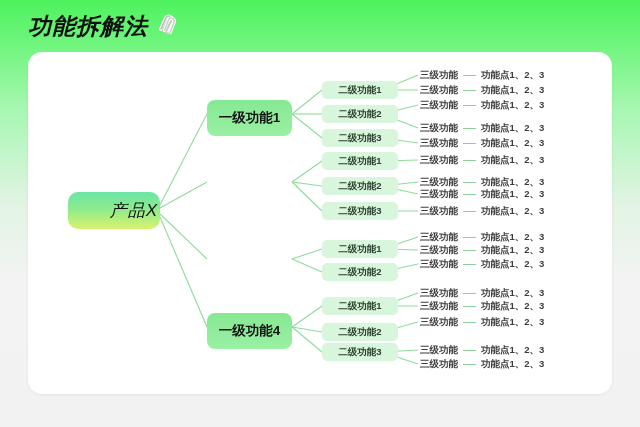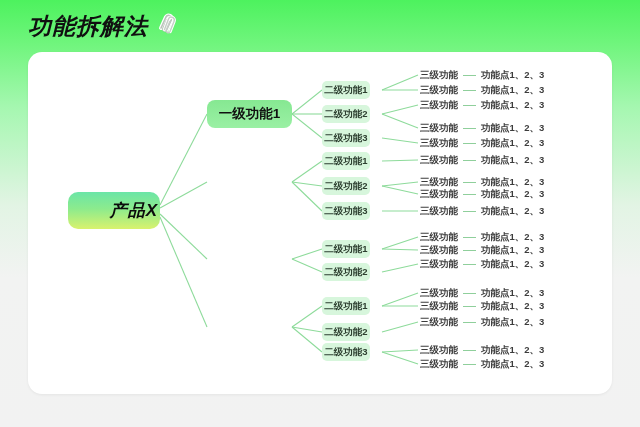--- a/index.html
+++ b/index.html
@@ -4,41 +4,41 @@
 <style>
   html,body{margin:0;padding:0;}
   body{
     width:640px;height:427px;position:relative;overflow:hidden;
     font-family:"Liberation Sans","DejaVu Sans",sans-serif;
     background:linear-gradient(180deg,#4df25e 0%,#6ff57c 10%,#a5f7b0 25%,#e2f4e4 48%,#f2f3f2 65%,#f2f2f2 100%);
   }
   .page-title{
     position:absolute;left:28px;top:11px;
     font-size:23px;font-weight:900;font-style:italic;color:#101010;
-    letter-spacing:1px;display:flex;align-items:flex-start;gap:6px;
+    letter-spacing:1px;display:flex;align-items:flex-end;gap:6px;
   }
   .clip-icon{display:inline-block;transform:translateY(1px);}
   .card{
     position:absolute;left:28px;top:52px;width:584px;height:342px;
     background:#ffffff;border-radius:14px;box-shadow:0 1px 3px rgba(0,0,0,0.06);
   }
   .card svg.wires{position:absolute;left:0;top:0;}
   .node{position:absolute;display:flex;align-items:center;justify-content:center;box-sizing:border-box;}
   .root-node{
     left:40px;top:140px;width:92px;height:37px;border-radius:10px;
     background:linear-gradient(180deg,#6be5a7 0%,#8ceb8d 45%,#d9f26e 100%);
-    font-size:17px;font-weight:700;font-style:italic;color:#0c0c0c;letter-spacing:1px;padding-left:40px;
+    font-size:17px;font-weight:400;font-style:italic;color:#0c0c0c;letter-spacing:1px;padding-left:40px;
   }
   .l1-node{
-    left:179px;width:85px;height:28px;border-radius:8px;
+    left:179px;width:85px;height:36px;border-radius:8px;
     background:linear-gradient(180deg,#86e892 0%,#9af0a4 100%);
     font-size:13.5px;font-weight:700;color:#111;
   }
   .l2-node{
-    left:294px;width:48px;height:18px;border-radius:5px;
+    left:294px;width:76px;height:18px;border-radius:5px;
     background:#d7f6dc;
     font-size:9.5px;font-weight:600;color:#2d3f30;
   }
   .leaf-row{
     position:absolute;left:392px;height:14px;display:flex;align-items:center;gap:5px;
     font-size:9.5px;color:#3c3c3c;font-weight:600;white-space:nowrap;
   }
   .leaf-dash{width:13px;height:1px;background:#8fcf9b;display:inline-block;}
 </style>
 </head>
@@ -102,20 +102,21 @@
         <path d="M354 254 L390 254"></path>
       <path d="M354 280 L390 270"></path>
       <path d="M354 300 L390 298"></path>
         <path d="M354 300 L390 312"></path>
     </g>
   </svg>
 
   <div class="node root-node">产品X</div>
 
   <div class="node l1-node" style="top:48px">一级功能1</div>
+  <div class="node l1-node" style="top:261px">一级功能4</div>
 
   <div class="node l2-node" style="top:29px">二级功能1</div>
   <div class="node l2-node" style="top:53px">二级功能2</div>
   <div class="node l2-node" style="top:77px">二级功能3</div>
 
   <div class="node l2-node" style="top:100px">二级功能1</div>
   <div class="node l2-node" style="top:125px">二级功能2</div>
   <div class="node l2-node" style="top:150px">二级功能3</div>
 
   <div class="node l2-node" style="top:188px">二级功能1</div>

